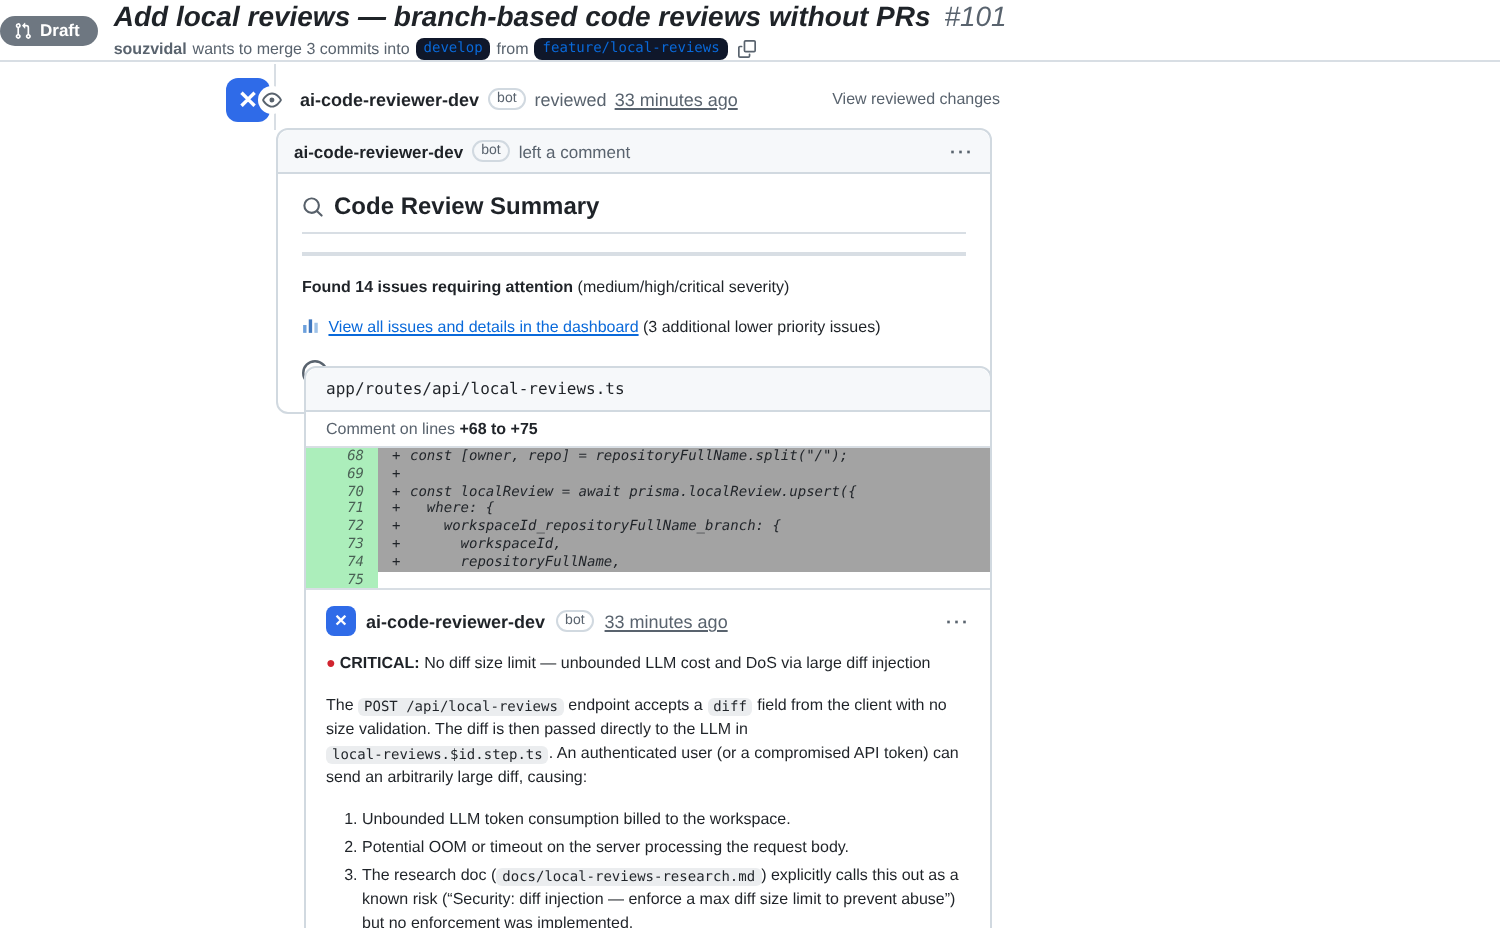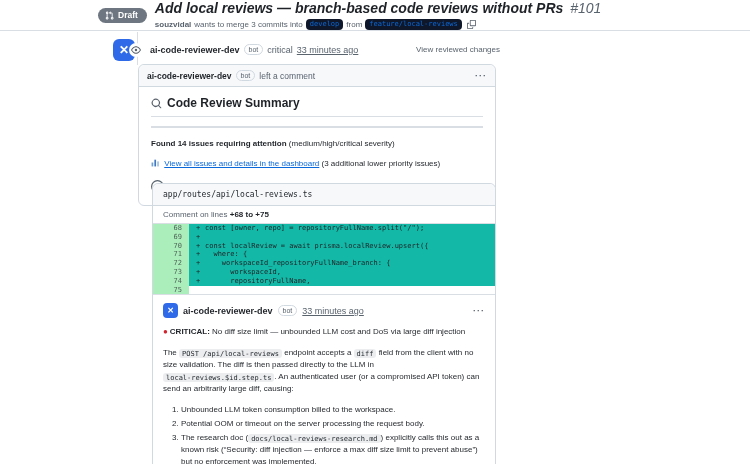--- a/index.html
+++ b/index.html
@@ -2,21 +2,21 @@
 <html><head>
 <meta charset="utf-8">
 <style>
   * { margin:0; padding:0; box-sizing:border-box; }
   html,body { background:#ffffff; }
   body { font-family:"Liberation Sans", sans-serif; color:#1f2328; }
   .page { position:relative; width:750px; height:464px; background:#fff; overflow:hidden; }
 
   
   .pr-header { position:absolute; top:0; left:0; width:750px; height:31px;
-    border-bottom:1px solid #d8dee4; display:flex; align-items:center; gap:8px; padding-left:98px; background:#fff; }
+    border-bottom:1px solid #d8dee4; display:flex; align-items:center; gap:8px; background:#fff; }
   .draft-badge { display:inline-flex; align-items:center; gap:4px; background:#6e7781; color:#fff;
     border-radius:999px; padding:3px 9px 3px 7px; font-size:8.5px; font-weight:bold; line-height:1; flex:0 0 auto; }
   .header-text { display:flex; flex-direction:column; gap:2px; }
   .title-line { font-size:14px; font-weight:bold; color:#1f2328; line-height:1.2;font-style:italic; }
   .pr-number { color:#59636e; font-weight:normal; margin-left:3px; }
   .sub-line { font-size:8px; color:#59636e; display:flex; align-items:center; gap:3px; line-height:1.2; }
   .author { font-weight:bold; color:#59636e; text-decoration:none; }
   .branch-label { font-family:"DejaVu Sans Mono","Liberation Mono",monospace; font-size:7px; color:#0969da;
     background:#0f172a; border-radius:4px; padding:1px 4px; }
   .copy-icon { display:inline-flex; margin-left:2px; cursor:pointer; }
@@ -53,24 +53,24 @@
   .md-link { color:#0969da; text-decoration:underline; cursor:pointer; }
   .reaction-btn { display:inline-flex; margin-top:2px; cursor:pointer; }
 
   
   .file-head { background:#f6f8fa; border-bottom:1px solid #d1d9e0; border-radius:6px 6px 0 0;
     padding:6px 10px; font-family:"DejaVu Sans Mono","Liberation Mono",monospace; font-size:8px; color:#1f2328; }
   .lines-row { padding:4px 10px; font-size:8px; color:#59636e; border-bottom:1px solid #d8dee4; }
   .lines-range { color:#1f2328; font-weight:bold; }
   .code-block { width:100%; }
   .code-row { display:flex; height:8.8px; line-height:8.8px;
-    font-family:"DejaVu Sans Mono","Liberation Mono",monospace; font-size:7px; }
+    font-family:"DejaVu Sans Mono","Liberation Mono",monospace; font-size:7px;font-style:italic; }
   .code-ln { width:36px; flex:0 0 36px; background:#aceebb; color:rgba(31,35,40,0.7);
     text-align:right; padding-right:7px; }
-  .code-content { flex:1; background:#14b8a6; white-space:pre; color:#1f2328; }
+  .code-content { flex:1; background:#a3a3a3; white-space:pre; color:#1f2328; }
   .code-plus { display:inline-block; width:16px; padding-left:7px; }
 
   
   .thread-comment { border-top:1px solid #d8dee4; padding:8px 10px 10px 10px; }
   .tc-head { display:flex; align-items:center; gap:5px; font-size:9px; color:#59636e; }
   .tc-avatar { width:15px; height:15px; background:#2f6be8; border-radius:4px; display:flex;
     align-items:center; justify-content:center; color:#fff; font-size:8px; font-weight:bold; line-height:1; }
   .tc-body { margin-top:8px; font-size:8px; line-height:1.5; color:#1f2328; }
   .tc-body .md-p { margin-bottom:9px; }
   .critical-dot { color:#d1242f; font-size:8px; margin-right:2px; }
@@ -116,21 +116,21 @@
   <div class="timeline-line"></div>
   <a class="review-avatar">✕</a>
   <span class="eye-badge">
     <svg width="10" height="10" viewBox="0 0 16 16" fill="#59636e">
         <path d="M8 2c1.981 0 3.671.992 4.933 2.078 1.27 1.091 2.187 2.345 2.637 3.023a1.62 1.62 0 0 1 0 1.798c-.45.678-1.367 1.932-2.637 3.023C11.67 13.008 9.981 14 8 14c-1.981 0-3.671-.992-4.933-2.078C1.797 10.831.88 9.577.43 8.9a1.62 1.62 0 0 1 0-1.798c.45-.678 1.367-1.932 2.637-3.023C4.33 2.992 6.019 2 8 2ZM1.679 7.932a.12.12 0 0 0 0 .136c.411.622 1.241 1.75 2.366 2.717C5.176 11.758 6.527 12.5 8 12.5c1.473 0 2.825-.742 3.955-1.715 1.124-.967 1.954-2.096 2.366-2.717a.12.12 0 0 0 0-.136c-.412-.621-1.242-1.75-2.366-2.717C10.824 4.242 9.473 3.5 8 3.5c-1.473 0-2.825.742-3.955 1.715-1.124.967-1.954 2.096-2.366 2.717ZM8 10a2 2 0 1 1-.001-3.999A2 2 0 0 1 8 10Z"></path>
       </svg>
   </span>
   <div class="review-row">
     <a class="reviewer-name">ai-code-reviewer-dev</a>
     <span class="bot-badge">bot</span>
-    <span>critical</span>
+    <span>reviewed</span>
     <a class="time-link">33 minutes ago</a>
   </div>
   <span class="view-changes">View reviewed changes</span>
 
   <div class="card card-1">
     <div class="card-head">
       <a class="reviewer-name">ai-code-reviewer-dev</a>
       <span class="bot-badge">bot</span>
       <span>left a comment</span>
       <span class="kebab">···</span>

